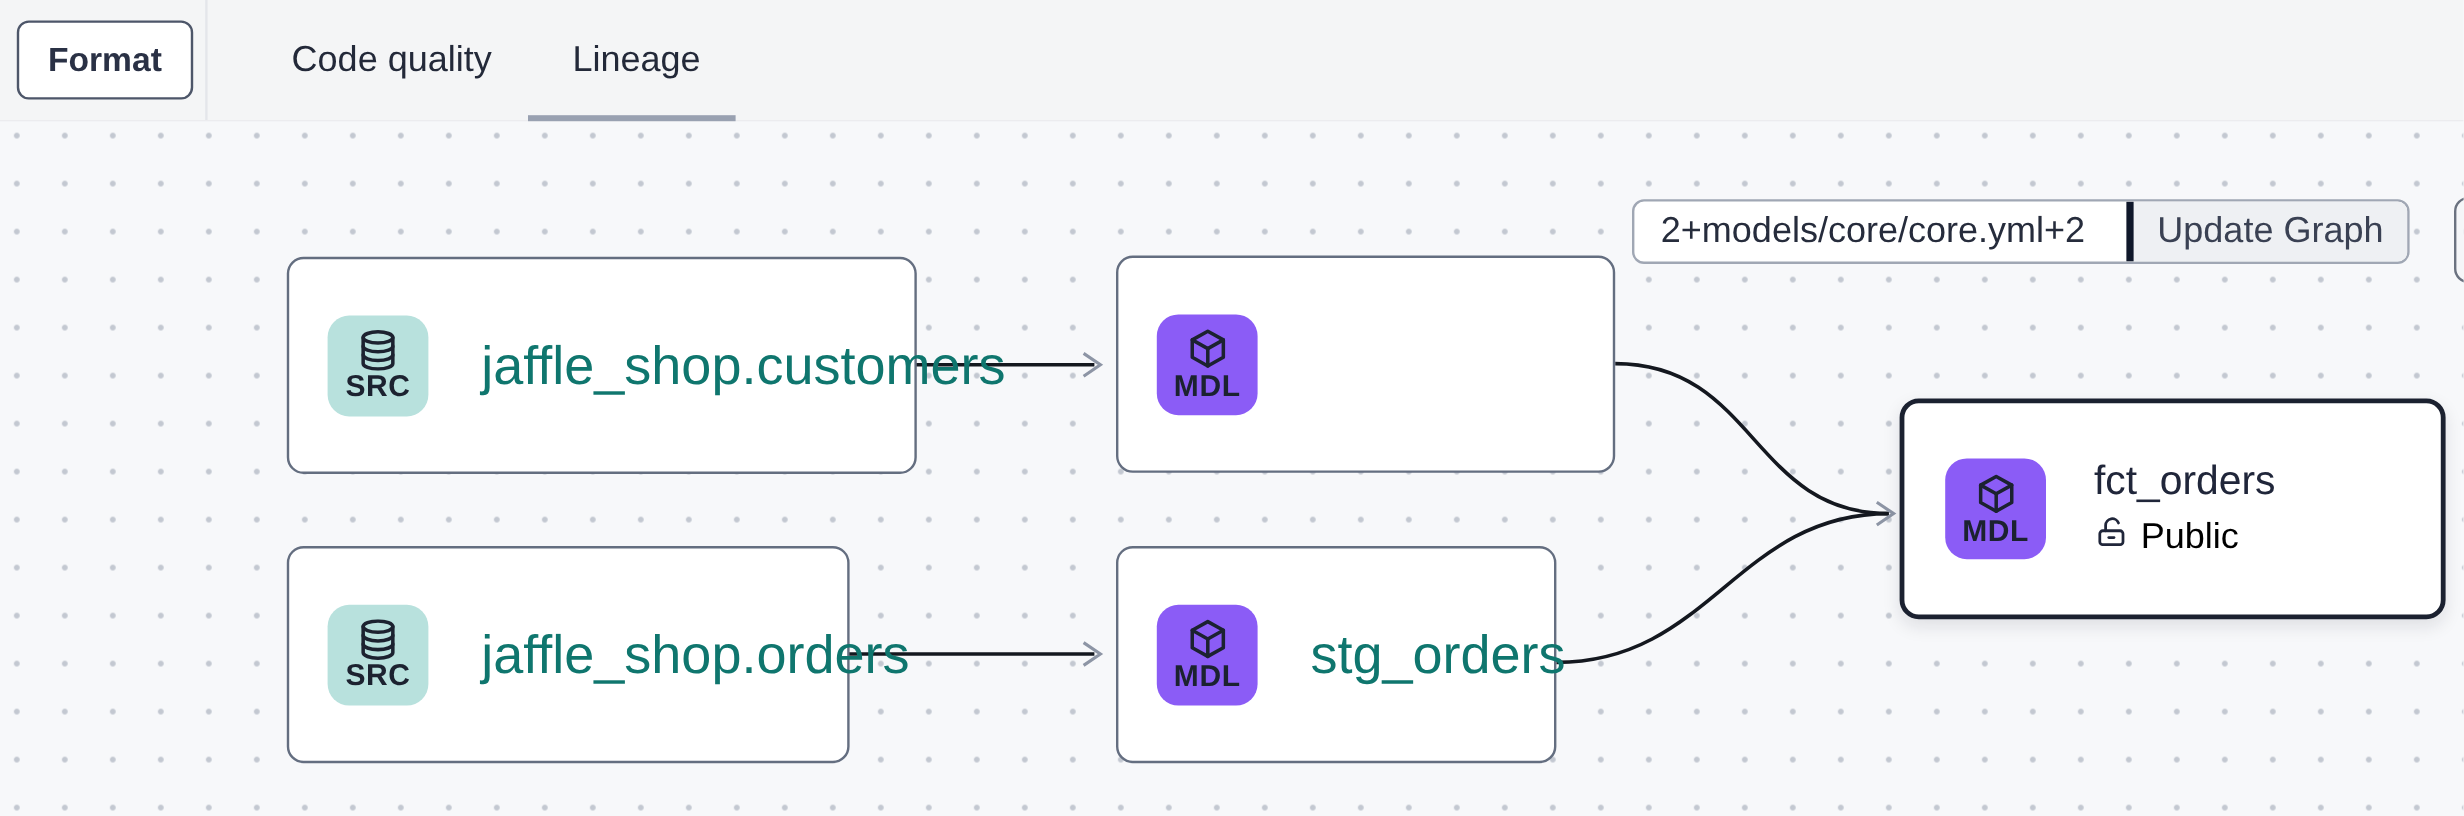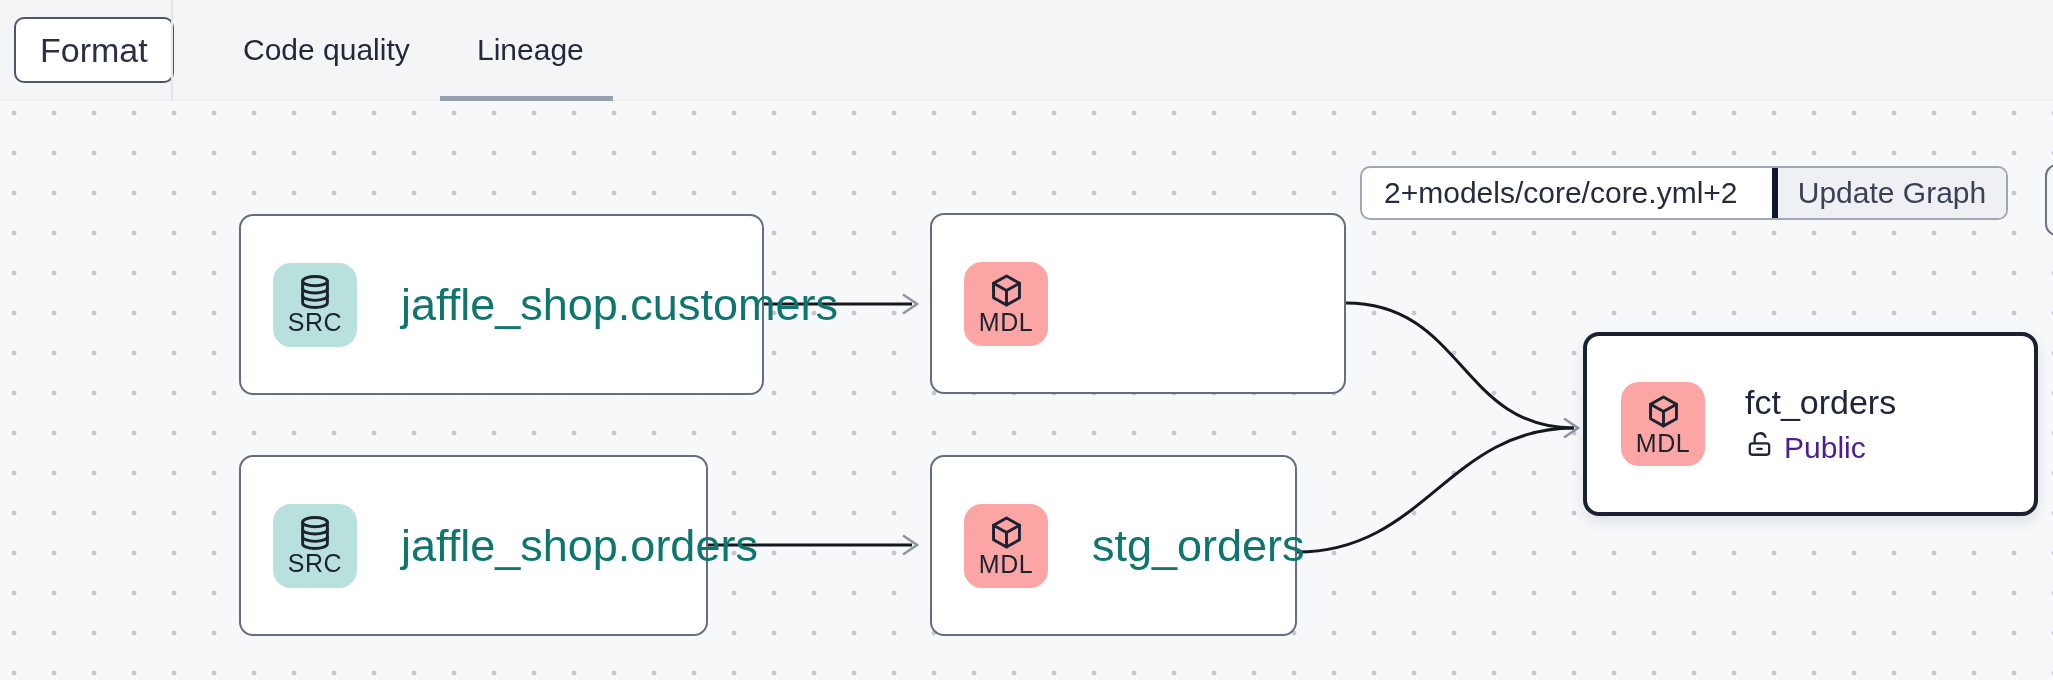--- a/index.html
+++ b/index.html
@@ -12,22 +12,22 @@
 
   
   .toolbar{
     position:absolute;left:0;top:0;width:2053px;height:100px;
     background:#f4f5f6;border-bottom:1px solid #ececef;z-index:5;
   }
   .format-btn{
     position:absolute;left:14px;top:17px;height:66px;
     padding:0 24px;box-sizing:border-box;
     background:#ffffff;border:2px solid #4d5669;border-radius:10px;
-    font-size:34px;color:#2a3145;
-    display:flex;align-items:center;cursor:pointer;
+    font-size:28px;color:#2a3145;
+    display:flex;align-items:center;cursor:pointer;font-weight:bold;
   }
   .toolbar-divider{
     position:absolute;left:171px;top:0;width:2px;height:100px;background:#e4e6ea;
   }
   .tab{
     position:absolute;top:0;height:100px;display:flex;align-items:center;
     font-size:30px;color:#232939;cursor:pointer;white-space:nowrap;
   }
   .tab-code-quality{left:243px;}
   .tab-lineage{left:477px;}
@@ -56,29 +56,30 @@
     cursor:pointer;
   }
   .node.selected{
     border:4px solid #1b2130;border-radius:16px;padding-left:34px;gap:40px;
     box-shadow:0 6px 14px rgba(20,24,40,.10);
   }
   .badge{
     width:84px;height:84px;border-radius:18px;flex:0 0 auto;
     display:flex;flex-direction:column;align-items:center;justify-content:center;
     color:#1c2230;
+    font-weight:bold;
   }
   .badge-src{background:#b8e1dd;}
-  .badge-mdl{background:#fca5a5;}
+  .badge-mdl{background:#8b5cf6;}
   .badge-type{font-size:25px;line-height:25px;margin-top:1px;letter-spacing:.5px;}
   .badge svg{display:block;}
   .node-label{font-size:45px;color:#0f766e;white-space:nowrap;}
   .node-body{display:flex;flex-direction:column;gap:8px;}
   .node-title{font-size:34px;color:#20263a;white-space:nowrap;}
-  .access-row{display:flex;align-items:center;gap:10px;font-size:30px;color:#4c1d95;}
+  .access-row{display:flex;align-items:center;gap:10px;font-size:30px;color:#000000;}
 
   
   .selector-group{
     position:absolute;left:1360px;top:166px;width:648px;height:54px;z-index:4;
     background:#ffffff;border:2px solid #a0a7b4;border-radius:10px;
     box-sizing:border-box;display:flex;overflow:hidden;
   }
   .selector-input{
     flex:1;border:none;outline:none;background:transparent;
     font-family:"Liberation Sans",sans-serif;font-size:30px;color:#262c3c;

